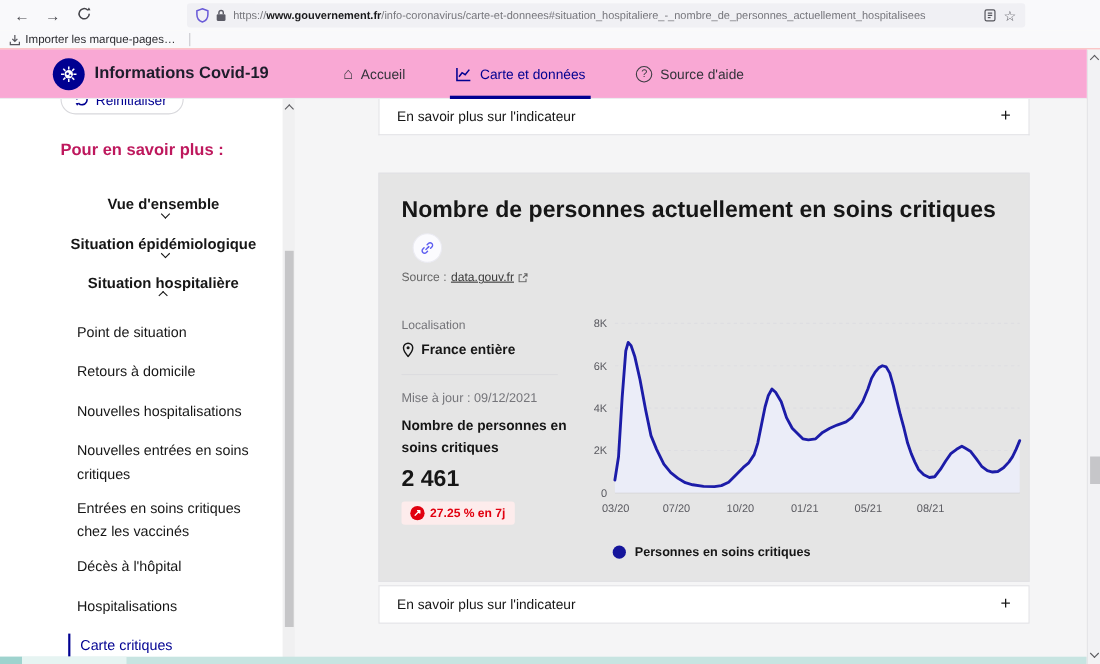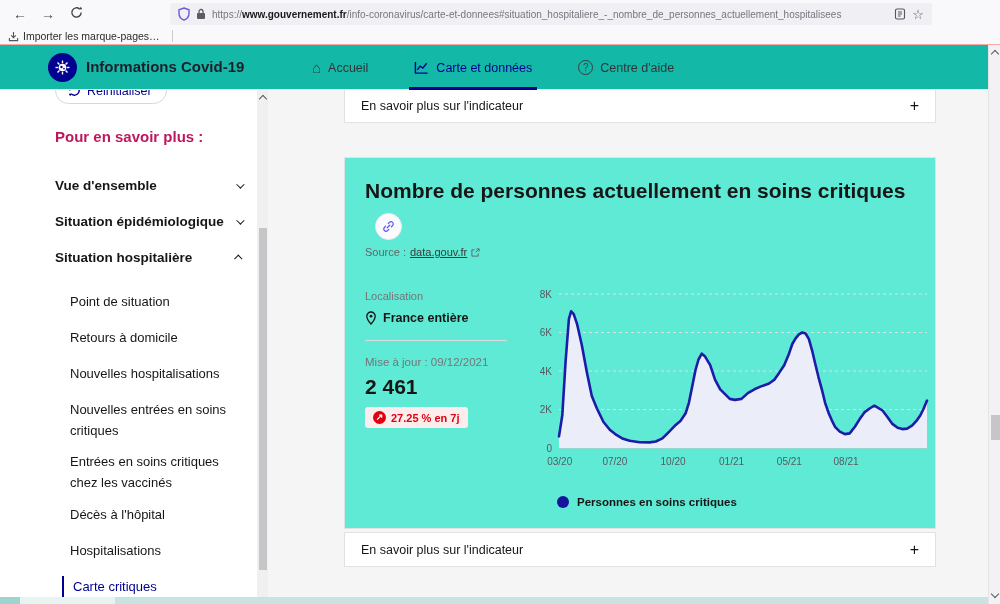--- a/index.html
+++ b/index.html
@@ -12,57 +12,57 @@
   .url-bar { position:absolute; left:170px; top:3px; width:762px; height:22px; background:#f0f0f4; border-radius:3px; display:flex; align-items:center; padding:0 8px; gap:6px; }
   .url-text { flex:1; font-size:10px; color:#76767c; white-space:nowrap; overflow:hidden; }
   .url-text b { color:#19191b; font-weight:700; }
   .url-ico { display:inline-flex; align-items:center; }
   .star { font-size:13px; color:#55555c; background:transparent; border:none; cursor:pointer; }
   .bookmarks { position:absolute; left:0; top:28px; width:1000px; height:17px; background:#f9f9fb; border-bottom:1px solid #fca5a5; display:flex; align-items:center;text-align:center; }
   .bm-item { display:flex; align-items:center; gap:4px; font-size:10.5px; color:#2c2c30; padding:0 8px; height:15px; }
   .bm-sep { width:1px; height:12px; background:#c9c9ce; margin-left:4px; }
 
   
-  .site-header { position:absolute; left:0; top:45px; width:988px; height:45px; background:#14b8a6; border-bottom:1px solid #ededf0; z-index:5; }
+  .site-header { position:absolute; left:0; top:45px; width:988px; height:45px; background:#f9a8d4; border-bottom:1px solid #ededf0; z-index:5; }
   .logo { position:absolute; left:48px; top:8px; width:29px; height:29px; border-radius:50%; background:#000091; display:flex; align-items:center; justify-content:center; }
   .app-title { position:absolute; left:86px; top:13px; font-size:15px; font-weight:700; color:#1d1d2b; }
   .topnav { position:absolute; left:312px; top:0; height:45px; display:flex; gap:46px; }
   .nav-item { position:relative; display:flex; align-items:center; gap:7px; font-size:12.5px; color:#33333a; cursor:pointer; }
   .nav-item.active { color:#000091; }
   .nav-item.active::after { content:""; position:absolute; left:-5px; right:-5px; bottom:0; height:3px; background:#000091; }
   .q-ico { width:15px; height:15px; border:1.3px solid #3c3c42; border-radius:50%; font-size:10px; line-height:13px; text-align:center; color:#3c3c42; }
   .home-ico { font-size:15px; color:#3c3c42; }
 
   
   .content-bg { position:absolute; left:0; top:90px; width:988px; height:514px; background:#f5f5f6; }
 
   
   .sidebar { position:absolute; left:0; top:90px; width:257px; height:514px; background:#fff; overflow:hidden; }
   .reset-btn { position:absolute; left:55px; top:-13px; height:27px; padding:0 14px 0 12px; border:1px solid #d8d8dc; border-radius:15px; background:#fff; color:#000091; font-size:12.5px; font-family:inherit; display:flex; align-items:center; gap:6px; cursor:pointer; }
   .side-heading { position:absolute; left:55px; top:38px; font-size:15px; font-weight:700; color:#be185d; }
-  .side-section { position:absolute; left:55px; width:187px; display:flex; justify-content:space-between; align-items:center; font-size:13.5px; font-weight:700; color:#161616; cursor:pointer; }
+  .side-section { position:absolute; left:55px; width:187px; display:flex; justify-content:space-between; align-items:center; font-size:13.5px; font-weight:700; color:#161616; cursor:pointer;flex-direction:column; }
   .side-item { position:absolute; left:70px; width:175px; font-size:13px; line-height:21px; color:#161616; cursor:pointer; }
   .side-item.active { color:#000091; border-left:2px solid #000091; padding-left:9px; left:62px; }
   .chev { width:6px; height:6px; border-right:1.6px solid #161616; border-bottom:1.6px solid #161616; display:inline-block; }
   .chev.down { transform:rotate(45deg) translateY(-2px); }
   .chev.up { transform:rotate(-135deg) translateY(-1px); }
 
   
   .side-scroll { position:absolute; left:257px; top:90px; width:11px; height:514px; background:#f0f0f1; }
   .side-scroll .thumb { position:absolute; left:1.5px; top:138px; width:8px; height:342px; background:#c6c6c8; }
   .scroll-chev { position:absolute; width:6px; height:6px; border-right:1.5px solid #5a5a5e; border-bottom:1.5px solid #5a5a5e; }
 
   
   .accordion { position:absolute; left:344px; width:592px; background:#fff; border:1px solid #e2e2e5; display:flex; align-items:center; justify-content:space-between; padding:0 16px; cursor:pointer; }
   .accordion.top { top:90px; height:33px; border-top:none; }
   .accordion.bottom { top:532px; height:35px; }
   .acc-label { font-size:12.5px; color:#161616; }
   .acc-plus { font-size:16px; color:#161616; }
 
-  .card { position:absolute; left:344px; top:157px; width:592px; height:372px; background:#5eead4; border:1px solid #e2e2e5; }
+  .card { position:absolute; left:344px; top:157px; width:592px; height:372px; background:#e5e5e5; border:1px solid #e2e2e5; }
   .card-title { position:absolute; left:20px; top:18px; width:545px; font-size:21px; line-height:1.4; font-weight:700; color:#161616; }
   .link-btn { display:inline-flex; width:27px; height:27px; border:1px solid #ebebf2; background:#fbfbfe; border-radius:50%; align-items:center; justify-content:center; vertical-align:-6px; margin-left:10px; cursor:pointer; }
   .source-row { position:absolute; left:20px; top:88px; font-size:11px; color:#666; display:flex; align-items:center; gap:4px; }
   .source-row a { color:#3a3a3a; text-decoration:underline; cursor:pointer; }
 
   .stats { position:absolute; left:20px; top:132px; width:152px; }
   .lbl-gray { font-size:11px; color:#75757a; }
   .loc-row { display:flex; align-items:center; gap:6px; margin-top:9px; font-size:12.5px; font-weight:700; color:#161616; }
   .stats hr { border:none; border-top:1px solid #dcdcdf; margin-top:15px; width:142px; }
   .updated { margin-top:15px; font-size:11.5px; color:#75757a; }
@@ -160,21 +160,21 @@
     </div>
     <div class="nav-item active">
       <svg width="15" height="15" viewBox="0 0 16 16">
           <path d="M1.5 2v12h13" fill="none" stroke="#000091" stroke-width="1.5"></path>
           <polyline points="3.5,10.5 6.5,6.5 9.5,8.5 13.5,3.5" fill="none" stroke="#000091" stroke-width="1.5"></polyline>
         </svg>
       <span>Carte et données</span>
     </div>
     <div class="nav-item">
       <span class="q-ico">?</span>
-      <span>Centre d'aide</span>
+      <span>Source d'aide</span>
     </div>
   </nav>
 </div>
 
 <aside class="sidebar">
   <button class="reset-btn">
     <svg width="13" height="13" viewBox="0 0 14 14">
         <path d="M2 7a5 5 0 1 1 1.6 3.7" fill="none" stroke="#000091" stroke-width="1.5"></path>
         <polygon points="4.4,10.1 0.8,10.5 2.3,13.1" fill="#000091"></polygon>
       </svg>
@@ -239,20 +239,21 @@
     <div class="lbl-gray">Localisation</div>
     <div class="loc-row">
       <svg width="12" height="14" viewBox="0 0 12 14">
           <path d="M6 1a4.2 4.2 0 0 0-4.2 4.2C1.8 8.4 6 13 6 13s4.2-4.6 4.2-7.8A4.2 4.2 0 0 0 6 1z" fill="none" stroke="#161616" stroke-width="1.3"></path>
           <circle cx="6" cy="5.2" r="1.4" fill="#161616"></circle>
         </svg>
       <span>France entière</span>
     </div>
     <hr>
     <div class="updated">Mise à jour : 09/12/2021</div>
+    <div class="metric-label">Nombre de personnes en soins critiques</div>
     <div class="metric-value">2 461</div>
     <div class="trend-badge">
       <span class="trend-circle">↗</span>
       <span class="trend-text">27.25 % en 7j</span>
     </div>
   </div>
 
   <svg id="trend-chart" width="402" height="192" viewBox="0 0 402 192">
       <line x1="30" x2="398" y1="166" y2="166" stroke="#c6c6ca"></line>
       <text x="23" y="169.5" text-anchor="end">0</text>

